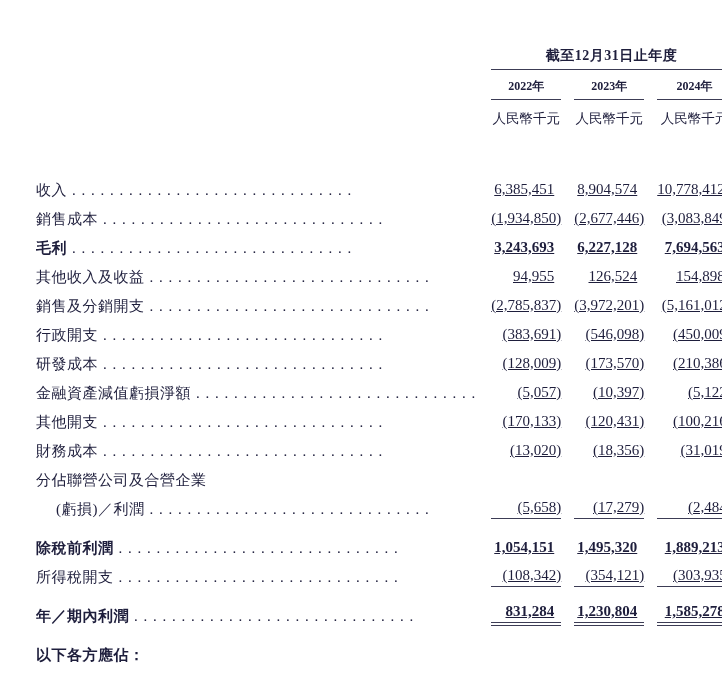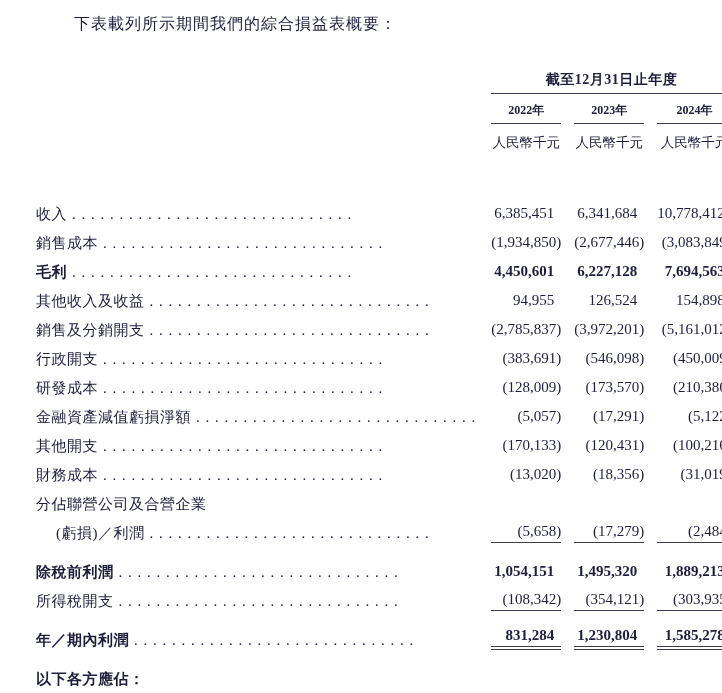--- a/index.html
+++ b/index.html
@@ -44,32 +44,31 @@
   .lt { white-space: nowrap; letter-spacing: 0.5px; }
   .leader {
     flex: 1; overflow: hidden; white-space: nowrap;
     font-weight: normal; margin: 0 2px 0 5px; min-width: 0;
   }
   .leader::after {
     content: ". . . . . . . . . . . . . . . . . . . . . . . . . . . . . .";
     letter-spacing: 1px;
   }
   td.num { text-align: right; }
-  .nbox { margin-left: 13px; text-align: right; padding-bottom: 1px; }
+  .nbox { margin-left: 13px; text-align: right; padding-bottom: 1px; text-decoration: underline; }
   .nbox.single { border-bottom: 1.4px solid var(--line, #3c3c55); }
   .nbox.double { border-bottom: 4px double var(--line, #3c3c55); }
   .nbox .plain { padding-right: 7px; }
   .nbox .paren { padding-right: 0; text-align: center; }
   .nbox .b { font-weight: bold; }
 </style>
 </head>
 <body>
 
 <div class="page">
-  <p class="intro">下表載列所示期間我們的綜合損益表概要：</p>
 
   <table class="fin">
     <colgroup>
       <col class="c-label">
       <col class="c-num">
         <col class="c-num">
         <col class="c-num">
     </colgroup>
     <thead>
       <tr class="grp">
@@ -118,21 +117,21 @@
           <td class="lbl">
             <div class="lf">
               <span class="lt">收入</span>
               <span class="leader"></span>
             </div>
           </td>
           <td class="num">
             <div class="nbox"><span class="plain">6,385,451</span></div>
           </td>
           <td class="num">
-            <div class="nbox"><span class="plain">6,341,684</span></div>
+            <div class="nbox"><span class="plain">8,904,574</span></div>
           </td>
           <td class="num">
             <div class="nbox"><span class="plain">10,778,412</span></div>
           </td>
         </tr>
         <tr>
           <td class="lbl">
             <div class="lf">
               <span class="lt">銷售成本</span>
               <span class="leader"></span>
@@ -149,21 +148,21 @@
           </td>
         </tr>
         <tr>
           <td class="lbl">
             <div class="lf b">
               <span class="lt">毛利</span>
               <span class="leader"></span>
             </div>
           </td>
           <td class="num">
-            <div class="nbox"><span class="b plain">4,450,601</span></div>
+            <div class="nbox"><span class="b plain">3,243,693</span></div>
           </td>
           <td class="num">
             <div class="nbox"><span class="b plain">6,227,128</span></div>
           </td>
           <td class="num">
             <div class="nbox"><span class="b plain">7,694,563</span></div>
           </td>
         </tr>
         <tr>
           <td class="lbl">
@@ -237,21 +236,21 @@
           <td class="lbl">
             <div class="lf">
               <span class="lt">金融資產減值虧損淨額</span>
               <span class="leader"></span>
             </div>
           </td>
           <td class="num">
             <div class="nbox"><span class="paren">(5,057)</span></div>
           </td>
           <td class="num">
-            <div class="nbox"><span class="paren">(17,291)</span></div>
+            <div class="nbox"><span class="paren">(10,397)</span></div>
           </td>
           <td class="num">
             <div class="nbox"><span class="paren">(5,122)</span></div>
           </td>
         </tr>
         <tr>
           <td class="lbl">
             <div class="lf">
               <span class="lt">其他開支</span>
               <span class="leader"></span>

